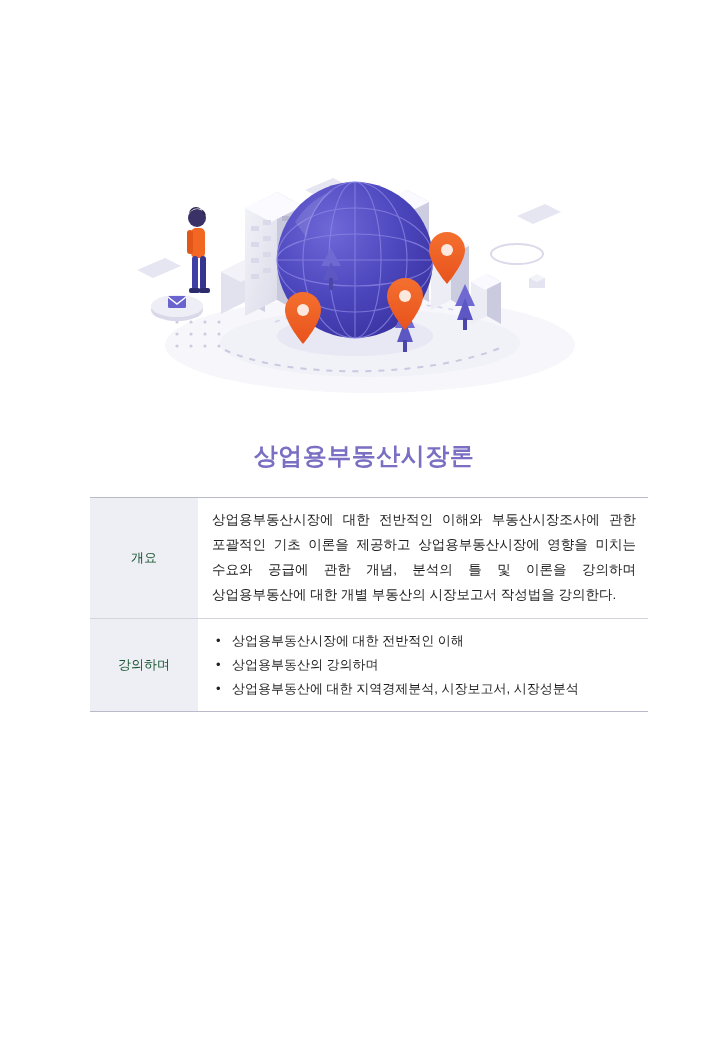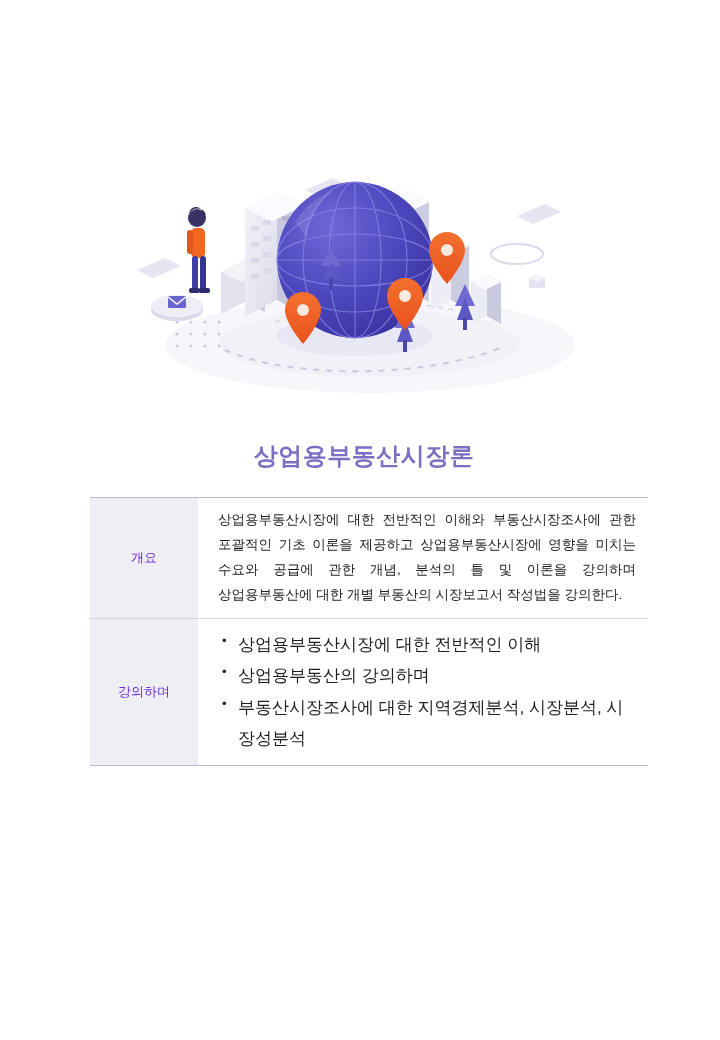--- a/index.html
+++ b/index.html
@@ -66,43 +66,43 @@
   }
   .info-table td {
     vertical-align: middle;
     padding: 0;
   }
   td.label-cell {
     width: 100px;
     background: #eeeef5;
     text-align: center;
     font-size: 13px;
-    color: #6d28d9;
+    color: #14532d;
     padding: 10px 4px;
   }
   td.content-cell {
-    padding: 10px 12px 10px 20px;
+    padding: 10px 12px 10px 14px;
     font-size: 13.5px;
     line-height: 1.85;
     color: #1d1d1d;
   }
   .overview-text {
     margin: 0;
     text-align: justify;
     word-break: keep-all;
   }
   ul.goal-list {
     margin: 0;
     padding: 0;
     list-style: none;
   }
   ul.goal-list li {
     position: relative;
     padding-left: 20px;
-    font-size: 17px;
+    font-size: 13px;
     line-height: 1.85;
   }
   ul.goal-list li::before {
     content: "\2022";
     position: absolute;
     left: 4px;
     top: 0;
     font-size: 13px;
     color: #222;
   }
@@ -291,20 +291,20 @@
         <td class="content-cell">
           <p class="overview-text">상업용부동산시장에 대한 전반적인 이해와 부동산시장조사에 관한 포괄적인 기초 이론을 제공하고 상업용부동산시장에 영향을 미치는 수요와 공급에 관한 개념, 분석의 틀 및 이론을 강의하며 상업용부동산에 대한 개별 부동산의 시장보고서 작성법을 강의한다.</p>
         </td>
       </tr>
       <tr>
         <td class="label-cell">강의하며</td>
         <td class="content-cell">
           <ul class="goal-list">
             <li>상업용부동산시장에 대한 전반적인 이해</li>
             <li>상업용부동산의 강의하며</li>
-            <li>부동산시장조사에 대한 지역경제분석, 시장분석, 시장성분석</li>
+            <li>상업용부동산에 대한 지역경제분석, 시장보고서, 시장성분석</li>
           </ul>
         </td>
       </tr>
     </tbody>
   </table>
 
 </div>
 
 </body></html>

